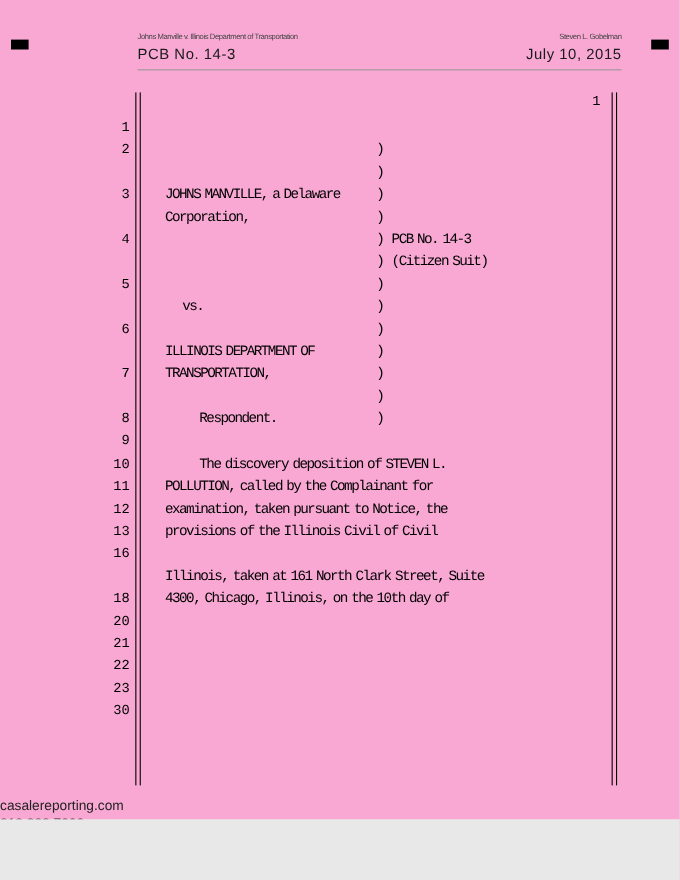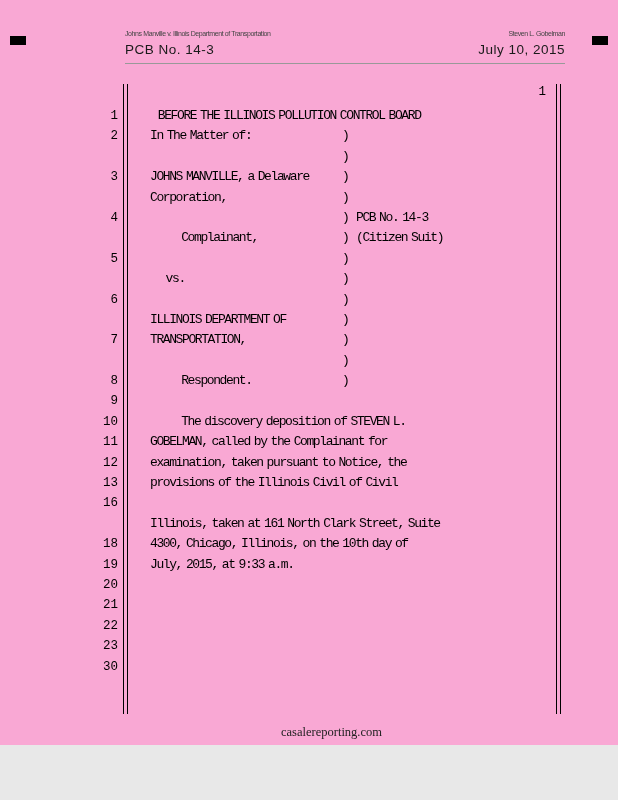--- a/index.html
+++ b/index.html
@@ -58,23 +58,23 @@
     position:absolute;top:0;
     font-size:13px;letter-spacing:-1.4px;word-spacing:-2.5px;
     white-space:pre;
   }
   .txt{left:150px;}
   .paren{left:342px;}
   .extra{left:356px;}
 
   .footer{
     position:absolute;top:724px;left:0;width:100%;
-    box-sizing:border-box;padding-left:45px;
-    text-align:center;
-    font-family:Liberation Serif, serif;
+    box-sizing:border-box;
+    text-align:left;
+    font-family:Liberation Sans, sans-serif;
     font-size:12.5px;line-height:16.5px;color:#222;
   }
 </style>
 </head>
 <body>
 
 <div class="page">
 
   <div class="corner-mark left"></div>
   <div class="corner-mark right"></div>
@@ -90,43 +90,42 @@
   </div>
 
   <div class="header-rule"></div>
 
   <div class="page-number">1</div>
 
   <div class="vline left"></div>
   <div class="vline right"></div>
 
   <div class="transcript">
-      <div class="trow"><span class="num">1</span><span class="txt">  BEFORE THE ILLINOIS POLLUTION CONTROL BOARD</span><span class="paren"></span><span class="extra"></span></div>
-      <div class="trow"><span class="num">2</span><span class="txt">In The Matter of:</span><span class="paren">)</span><span class="extra"></span></div>
+      <div class="trow"><span class="num">1</span><span class="paren"></span><span class="extra"></span></div>
+      <div class="trow"><span class="num">2</span><span class="paren">)</span><span class="extra"></span></div>
       <div class="trow"><span class="num"></span><span class="txt"></span><span class="paren">)</span><span class="extra"></span></div>
       <div class="trow"><span class="num">3</span><span class="txt">JOHNS MANVILLE, a Delaware</span><span class="paren">)</span><span class="extra"></span></div>
       <div class="trow"><span class="num"></span><span class="txt">Corporation,</span><span class="paren">)</span><span class="extra"></span></div>
       <div class="trow"><span class="num">4</span><span class="txt"></span><span class="paren">)</span><span class="extra">PCB No. 14-3</span></div>
-      <div class="trow"><span class="num"></span><span class="txt">        Complainant,</span><span class="paren">)</span><span class="extra">(Citizen Suit)</span></div>
+      <div class="trow"><span class="num"></span><span class="paren">)</span><span class="extra">(Citizen Suit)</span></div>
       <div class="trow"><span class="num">5</span><span class="txt"></span><span class="paren">)</span><span class="extra"></span></div>
       <div class="trow"><span class="num"></span><span class="txt">    vs.</span><span class="paren">)</span><span class="extra"></span></div>
       <div class="trow"><span class="num">6</span><span class="txt"></span><span class="paren">)</span><span class="extra"></span></div>
       <div class="trow"><span class="num"></span><span class="txt">ILLINOIS DEPARTMENT OF</span><span class="paren">)</span><span class="extra"></span></div>
       <div class="trow"><span class="num">7</span><span class="txt">TRANSPORTATION,</span><span class="paren">)</span><span class="extra"></span></div>
       <div class="trow"><span class="num"></span><span class="txt"></span><span class="paren">)</span><span class="extra"></span></div>
       <div class="trow"><span class="num">8</span><span class="txt">        Respondent.</span><span class="paren">)</span><span class="extra"></span></div>
       <div class="trow"><span class="num">9</span><span class="txt"></span><span class="paren"></span><span class="extra"></span></div>
       <div class="trow"><span class="num">10</span><span class="txt">        The discovery deposition of STEVEN L.</span><span class="paren"></span><span class="extra"></span></div>
-      <div class="trow"><span class="num">11</span><span class="txt">GOBELMAN, called by the Complainant for</span><span class="paren"></span><span class="extra"></span></div>
+      <div class="trow"><span class="num">11</span><span class="txt">POLLUTION, called by the Complainant for</span><span class="paren"></span><span class="extra"></span></div>
       <div class="trow"><span class="num">12</span><span class="txt">examination, taken pursuant to Notice, the</span><span class="paren"></span><span class="extra"></span></div>
       <div class="trow"><span class="num">13</span><span class="txt">provisions of the Illinois Civil of Civil</span><span class="paren"></span><span class="extra"></span></div>
       <div class="trow"><span class="num">16</span><span class="paren"></span><span class="extra"></span></div>
       <div class="trow"><span class="txt">Illinois, taken at 161 North Clark Street, Suite</span><span class="paren"></span><span class="extra"></span></div>
       <div class="trow"><span class="num">18</span><span class="txt">4300, Chicago, Illinois, on the 10th day of</span><span class="paren"></span><span class="extra"></span></div>
-      <div class="trow"><span class="num">19</span><span class="txt">July, 2015, at 9:33 a.m.</span><span class="paren"></span><span class="extra"></span></div>
       <div class="trow"><span class="num">20</span><span class="txt"></span><span class="paren"></span><span class="extra"></span></div>
       <div class="trow"><span class="num">21</span><span class="txt"></span><span class="paren"></span><span class="extra"></span></div>
       <div class="trow"><span class="num">22</span><span class="txt"></span><span class="paren"></span><span class="extra"></span></div>
       <div class="trow"><span class="num">23</span><span class="txt"></span><span class="paren"></span><span class="extra"></span></div>
       <div class="trow"><span class="num">30</span><span class="txt"></span><span class="paren"></span><span class="extra"></span></div>
     </div>
 
   <div class="footer">
     <div>casalereporting.com</div>
     <div>312.332.7900</div>

